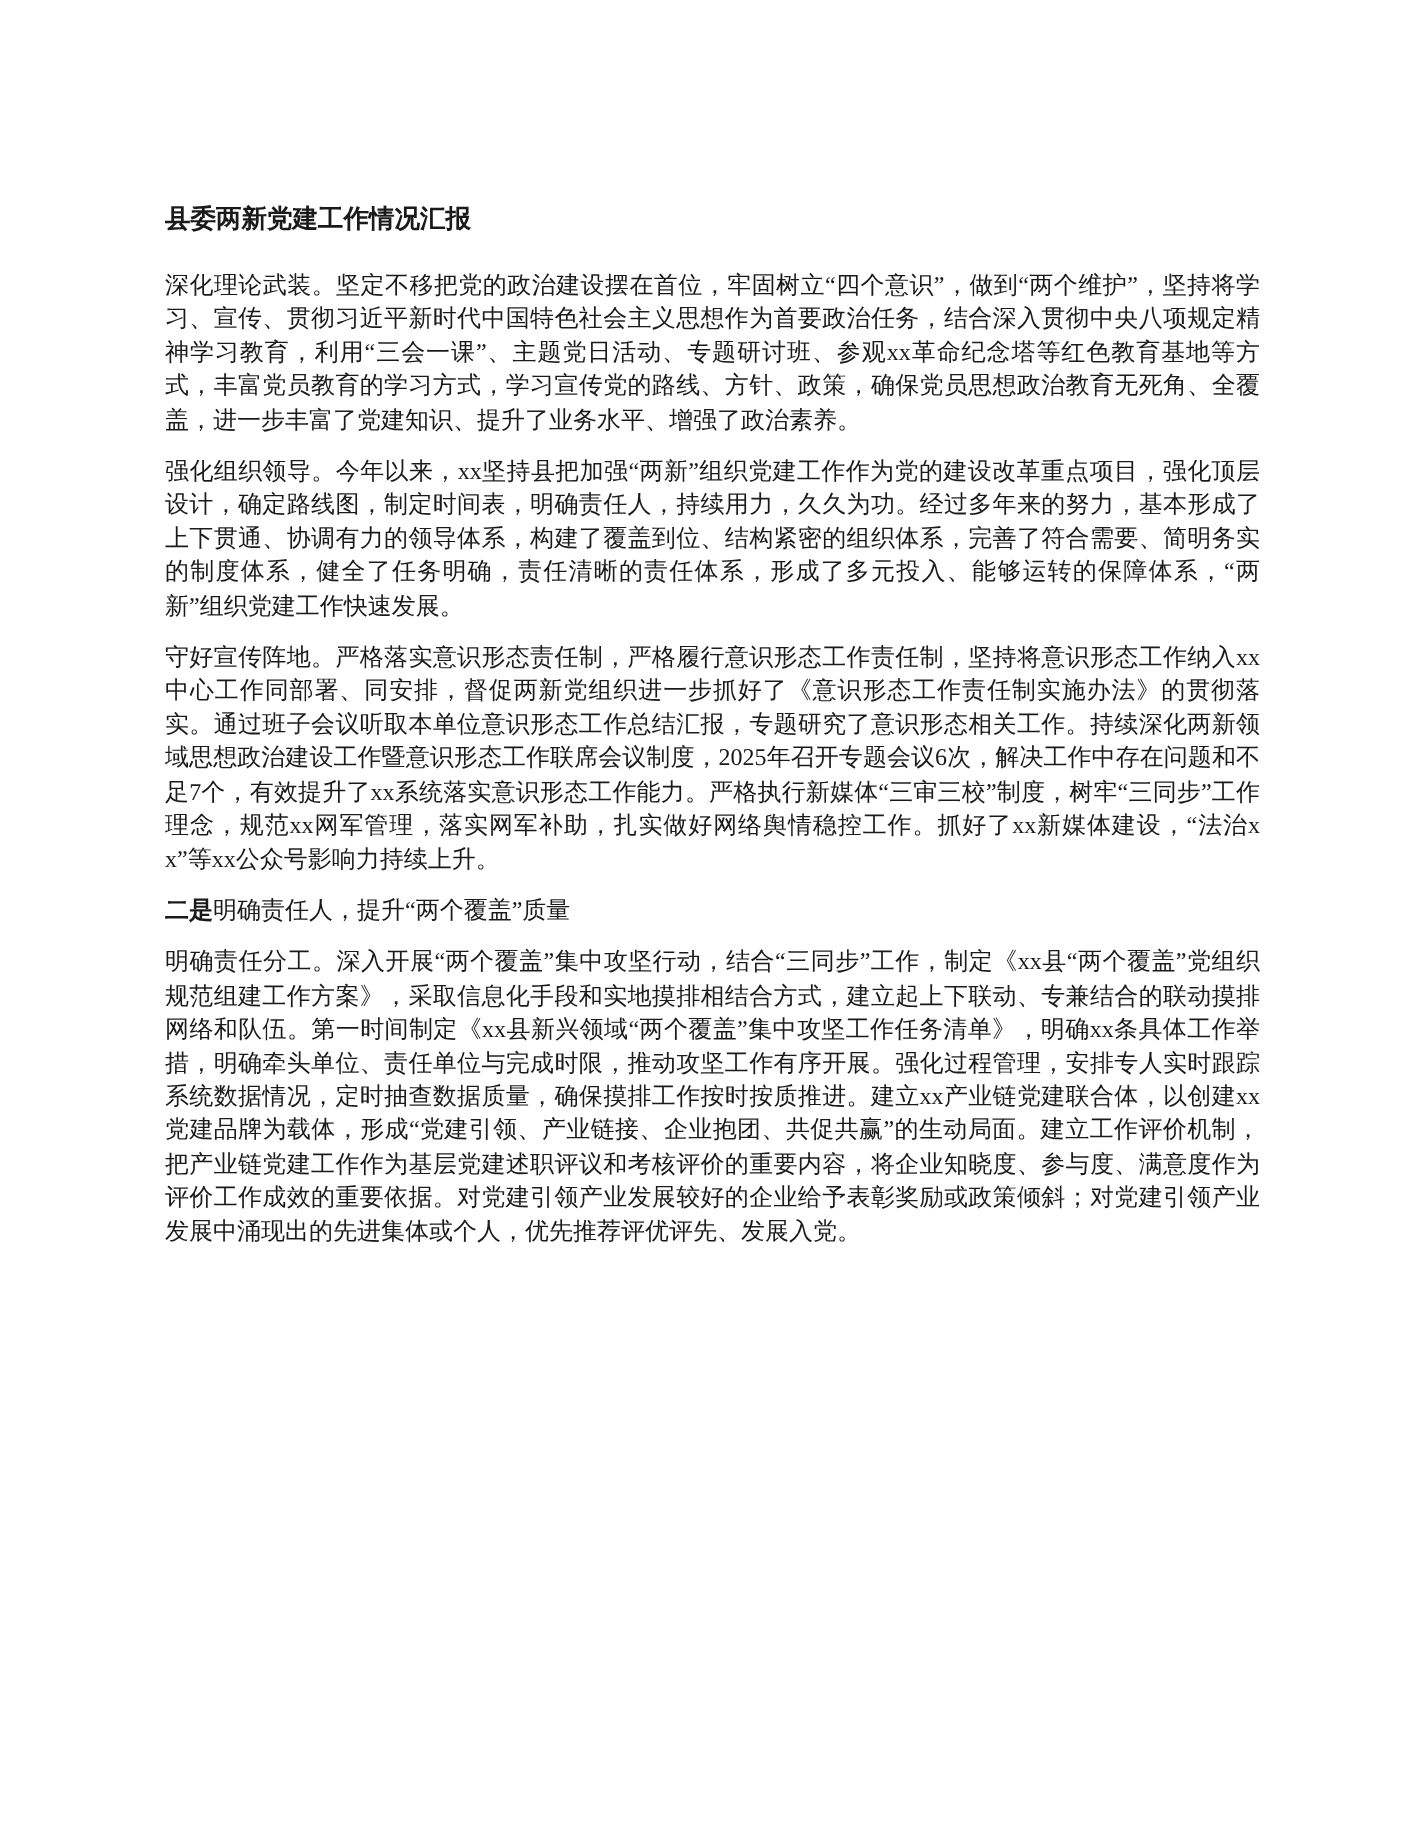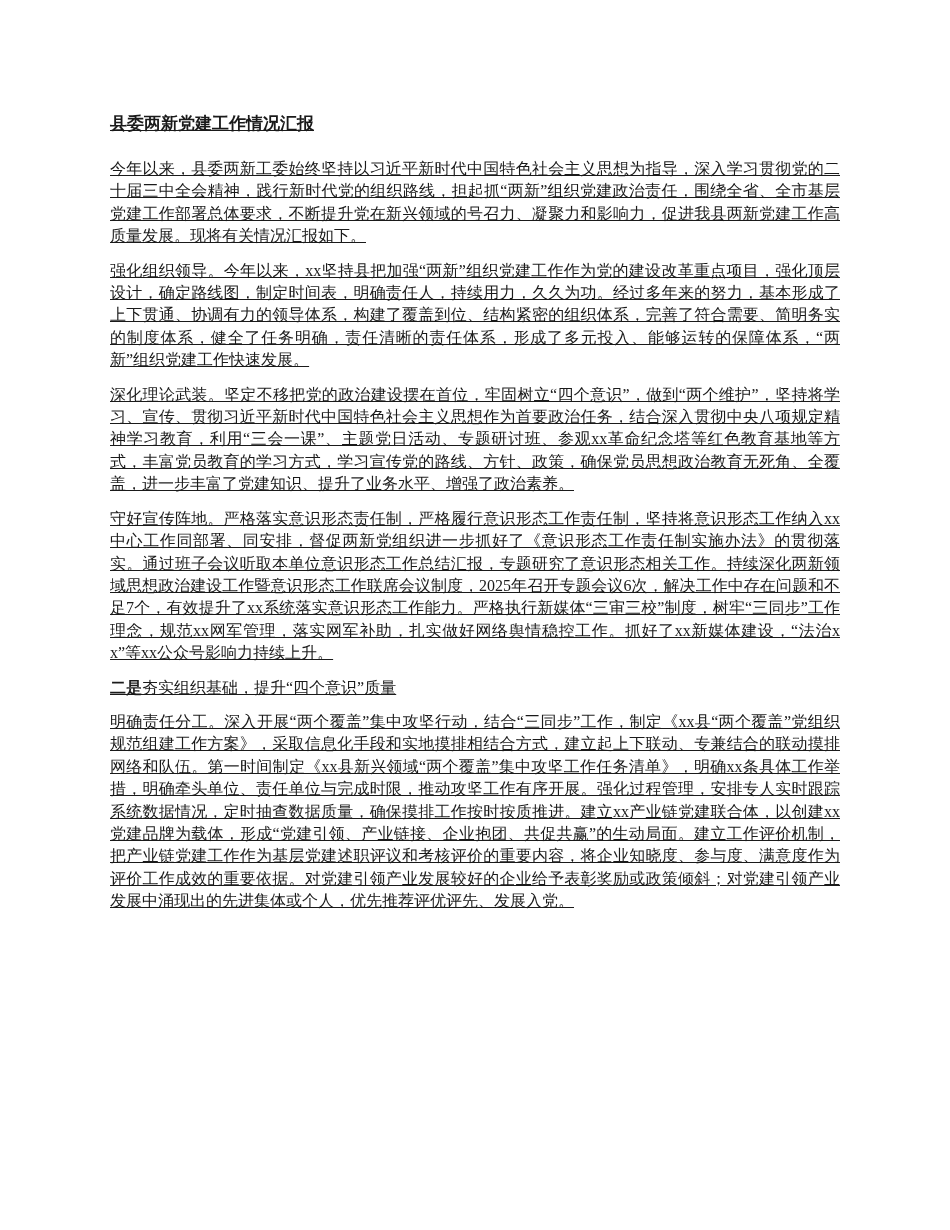--- a/index.html
+++ b/index.html
@@ -10,23 +10,22 @@
   body {
     width: 950px;
     height: 1230px;
     position: relative;
     font-family: "Liberation Serif", "DejaVu Serif", serif;
     color: #1a1a1a;
   }
   .doc-content {
     position: absolute;
     left: 110px;
-    top: 112px;
+    top: 134px;
     width: 730px;
-    text-decoration: underline;
   }
   .doc-title {
     font-size: 17px;
     font-weight: bold;
     line-height: 24px;
     margin: 0 0 22px 0;
   }
   .doc-para {
     font-size: 16px;
     line-height: 22.4px;
@@ -45,28 +44,27 @@
     font-weight: bold;
   }
 </style>
 </head>
 <body>
 
 <div class="doc-content">
 
   <h1 class="doc-title">县委两新党建工作情况汇报</h1>
 
-  <p class="doc-para">今年以来，县委两新工委始终坚持以习近平新时代中国特色社会主义思想为指导，深入学习贯彻党的二十届三中全会精神，践行新时代党的组织路线，担起抓“两新”组织党建政治责任，围绕全省、全市基层党建工作部署总体要求，不断提升党在新兴领域的号召力、凝聚力和影响力，促进我县两新党建工作高质量发展。现将有关情况汇报如下。</p>
 
 
 
+  <p class="doc-para">深化理论武装。坚定不移把党的政治建设摆在首位，牢固树立“四个意识”，做到“两个维护”，坚持将学习、宣传、贯彻习近平新时代中国特色社会主义思想作为首要政治任务，结合深入贯彻中央八项规定精神学习教育，利用“三会一课”、主题党日活动、专题研讨班、参观xx革命纪念塔等红色教育基地等方式，丰富党员教育的学习方式，学习宣传党的路线、方针、政策，确保党员思想政治教育无死角、全覆盖，进一步丰富了党建知识、提升了业务水平、增强了政治素养。</p>
+
   <p class="doc-para">强化组织领导。今年以来，xx坚持县把加强“两新”组织党建工作作为党的建设改革重点项目，强化顶层设计，确定路线图，制定时间表，明确责任人，持续用力，久久为功。经过多年来的努力，基本形成了上下贯通、协调有力的领导体系，构建了覆盖到位、结构紧密的组织体系，完善了符合需要、简明务实的制度体系，健全了任务明确，责任清晰的责任体系，形成了多元投入、能够运转的保障体系，“两新”组织党建工作快速发展。</p>
-
-  <p class="doc-para">深化理论武装。坚定不移把党的政治建设摆在首位，牢固树立“四个意识”，做到“两个维护”，坚持将学习、宣传、贯彻习近平新时代中国特色社会主义思想作为首要政治任务，结合深入贯彻中央八项规定精神学习教育，利用“三会一课”、主题党日活动、专题研讨班、参观xx革命纪念塔等红色教育基地等方式，丰富党员教育的学习方式，学习宣传党的路线、方针、政策，确保党员思想政治教育无死角、全覆盖，进一步丰富了党建知识、提升了业务水平、增强了政治素养。</p>
 
   <p class="doc-para">守好宣传阵地。严格落实意识形态责任制，严格履行意识形态工作责任制，坚持将意识形态工作纳入xx中心工作同部署、同安排，督促两新党组织进一步抓好了《意识形态工作责任制实施办法》的贯彻落实。通过班子会议听取本单位意识形态工作总结汇报，专题研究了意识形态相关工作。持续深化两新领域思想政治建设工作暨意识形态工作联席会议制度，2025年召开专题会议6次，解决工作中存在问题和不足7个，有效提升了xx系统落实意识形态工作能力。严格执行新媒体“三审三校”制度，树牢“三同步”工作理念，规范xx网军管理，落实网军补助，扎实做好网络舆情稳控工作。抓好了xx新媒体建设，“法治xx”等xx公众号影响力持续上升。</p>
 
-  <p class="doc-para"><span class="bold-lead">二是</span><span>夯实组织基础，提升“四个意识”质量</span></p>
+  <p class="doc-para"><span class="bold-lead">二是</span><span>明确责任人，提升“两个覆盖”质量</span></p>
 
   <p class="doc-para">明确责任分工。深入开展“两个覆盖”集中攻坚行动，结合“三同步”工作，制定《xx县“两个覆盖”党组织规范组建工作方案》，采取信息化手段和实地摸排相结合方式，建立起上下联动、专兼结合的联动摸排网络和队伍。第一时间制定《xx县新兴领域“两个覆盖”集中攻坚工作任务清单》，明确xx条具体工作举措，明确牵头单位、责任单位与完成时限，推动攻坚工作有序开展。强化过程管理，安排专人实时跟踪系统数据情况，定时抽查数据质量，确保摸排工作按时按质推进。建立xx产业链党建联合体，以创建xx党建品牌为载体，形成“党建引领、产业链接、企业抱团、共促共赢”的生动局面。建立工作评价机制，把产业链党建工作作为基层党建述职评议和考核评价的重要内容，将企业知晓度、参与度、满意度作为评价工作成效的重要依据。对党建引领产业发展较好的企业给予表彰奖励或政策倾斜；对党建引领产业发展中涌现出的先进集体或个人，优先推荐评优评先、发展入党。</p>
 
 
 </div>
 
 </body></html>

